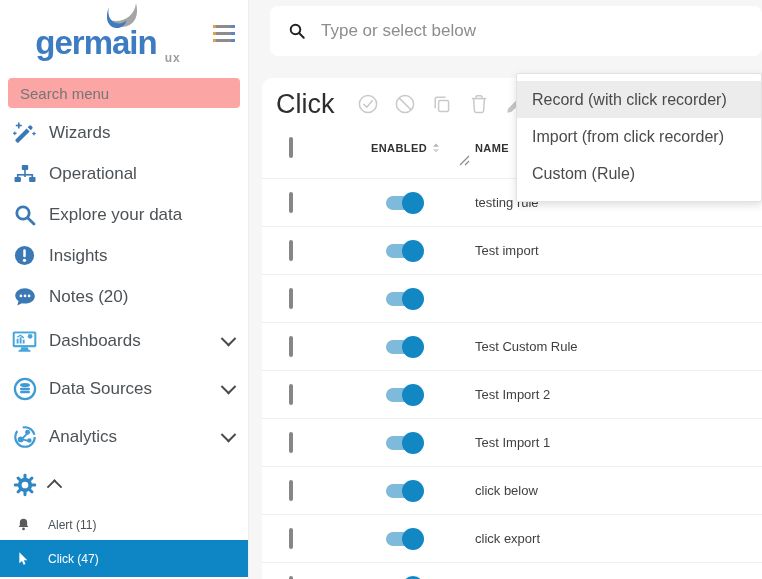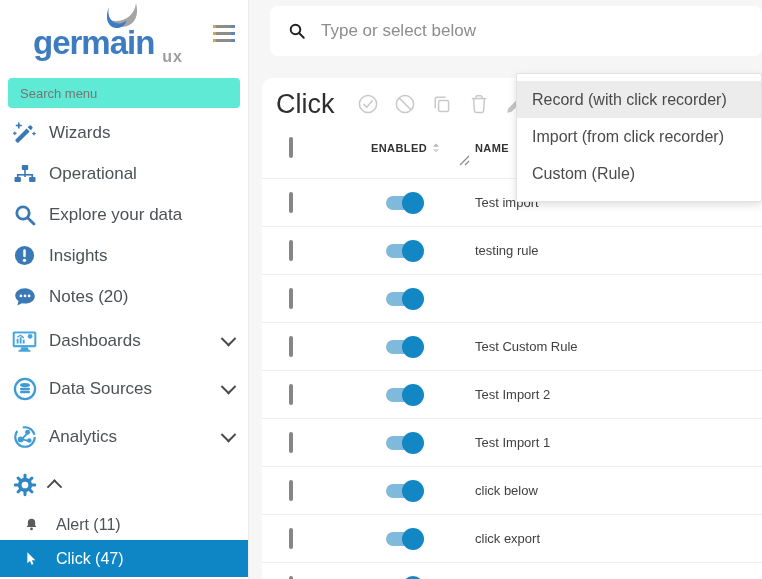--- a/index.html
+++ b/index.html
@@ -9,33 +9,33 @@
     -webkit-font-smoothing:antialiased;
   }
   
   .sidebar{position:absolute;left:0;top:0;width:248px;height:579px;background:#fff;border-right:1px solid #ededed;}
   .logo-row{position:relative;height:72px;}
   .hamburger{position:absolute;right:13px;top:25px;width:22px;cursor:pointer;}
   .hamburger .bar{height:3px;margin:0 0 4px 0;background:linear-gradient(90deg,#dd9f4b 0 3px,#8c8c8c 3px 18px,#5b87c9 18px 22px);}
   .logo{position:absolute;left:18px;top:2px;width:180px;text-align:center;}
   .swoosh{display:block;margin:0 auto -10px auto;transform:translateX(14px);}
   .wordmark{font-size:33px;font-weight:bold;color:#3d7cc1;letter-spacing:-1px;line-height:1;}
-  .ux{font-size:16px;font-weight:bold;color:#9e9e9e;letter-spacing:1px;vertical-align:-8px;margin-left:8px;}
+  .ux{font-size:12px;font-weight:bold;color:#9e9e9e;letter-spacing:1px;vertical-align:-8px;margin-left:8px;}
   .menu-search{margin:6px 8px 0 8px;}
-  .menu-search input{width:100%;box-sizing:border-box;height:30px;background:#5eead4;border:none;border-radius:4px;padding:0 12px;font-size:13px;color:#555;font-family:"Liberation Sans",sans-serif;outline:none;}
+  .menu-search input{width:100%;box-sizing:border-box;height:30px;background:#fca5a5;border:none;border-radius:4px;padding:0 12px;font-size:15px;color:#555;font-family:"Liberation Sans",sans-serif;outline:none;}
   .menu-search input::placeholder{color:#757575;}
   .nav{margin-top:4px;}
   .nav-item{display:flex;align-items:center;height:41px;padding:0 14px 0 11px;cursor:pointer;}
   .nav-item.lg{height:48px;}
   .nico{width:27px;height:27px;display:flex;align-items:center;justify-content:center;margin-right:11px;flex:none;}
   .nlabel{font-size:17px;color:#4c5256;flex:1;white-space:nowrap;}
   .chev{width:9px;height:9px;border-right:2px solid #4a4a4a;border-bottom:2px solid #4a4a4a;flex:none;}
   .chev.down{transform:rotate(45deg) translate(-2px,-2px);}
   .chev.up{transform:rotate(-135deg) translate(-1px,-1px);}
-  .sub-item{display:flex;align-items:center;height:31px;padding-left:21px;font-size:16px;color:#4c5256;cursor:pointer;}
+  .sub-item{display:flex;align-items:center;height:31px;padding-left:13px;font-size:12px;color:#4c5256;cursor:pointer;}
   .sub-item .sico{width:20px;margin-right:15px;display:flex;justify-content:center;align-items:center;flex:none;}
   .sub-item.selected{background:#0e86c6;color:#fff;height:37px;}
   
   .search-card{position:absolute;left:270px;top:6px;right:0;height:50px;background:#fff;border-radius:8px;display:flex;align-items:center;padding-left:18px;box-sizing:border-box;z-index:1;}
   .search-card input{border:none;outline:none;flex:1;font-size:17px;color:#333;margin-left:13px;font-family:"Liberation Sans",sans-serif;background:transparent;}
   .search-card input::placeholder{color:#8d8d8d;}
   
   .content-card{position:absolute;left:262px;top:78px;right:0;height:520px;background:#fff;border-radius:10px 10px 0 0;}
   .toolbar{display:flex;align-items:center;height:52px;padding-left:14px;}
   .page-title{font-size:27px;color:#2e2e2e;margin-right:22px;}
@@ -323,33 +323,33 @@
   <div class="tbody">
       <div class="trow">
     <div class="c-check"><span class="cb"></span></div>
     <div class="c-enabled">
       <span class="toggle">
         <span class="track"></span>
             <span class="knob"></span>
       </span>
     </div>
     <div class="c-name">
+          <span class="row-name">testing rule</span>
+        </div>
+  </div>
+      <div class="trow">
+    <div class="c-check"><span class="cb"></span></div>
+    <div class="c-enabled">
+      <span class="toggle">
+        <span class="track"></span>
+            <span class="knob"></span>
+      </span>
+    </div>
+    <div class="c-name">
           <span class="row-name">Test import</span>
-        </div>
-  </div>
-      <div class="trow">
-    <div class="c-check"><span class="cb"></span></div>
-    <div class="c-enabled">
-      <span class="toggle">
-        <span class="track"></span>
-            <span class="knob"></span>
-      </span>
-    </div>
-    <div class="c-name">
-          <span class="row-name">testing rule</span>
         </div>
   </div>
       <div class="trow">
     <div class="c-check"><span class="cb"></span></div>
     <div class="c-enabled">
       <span class="toggle">
         <span class="track"></span>
             <span class="knob"></span>
       </span>
     </div>

